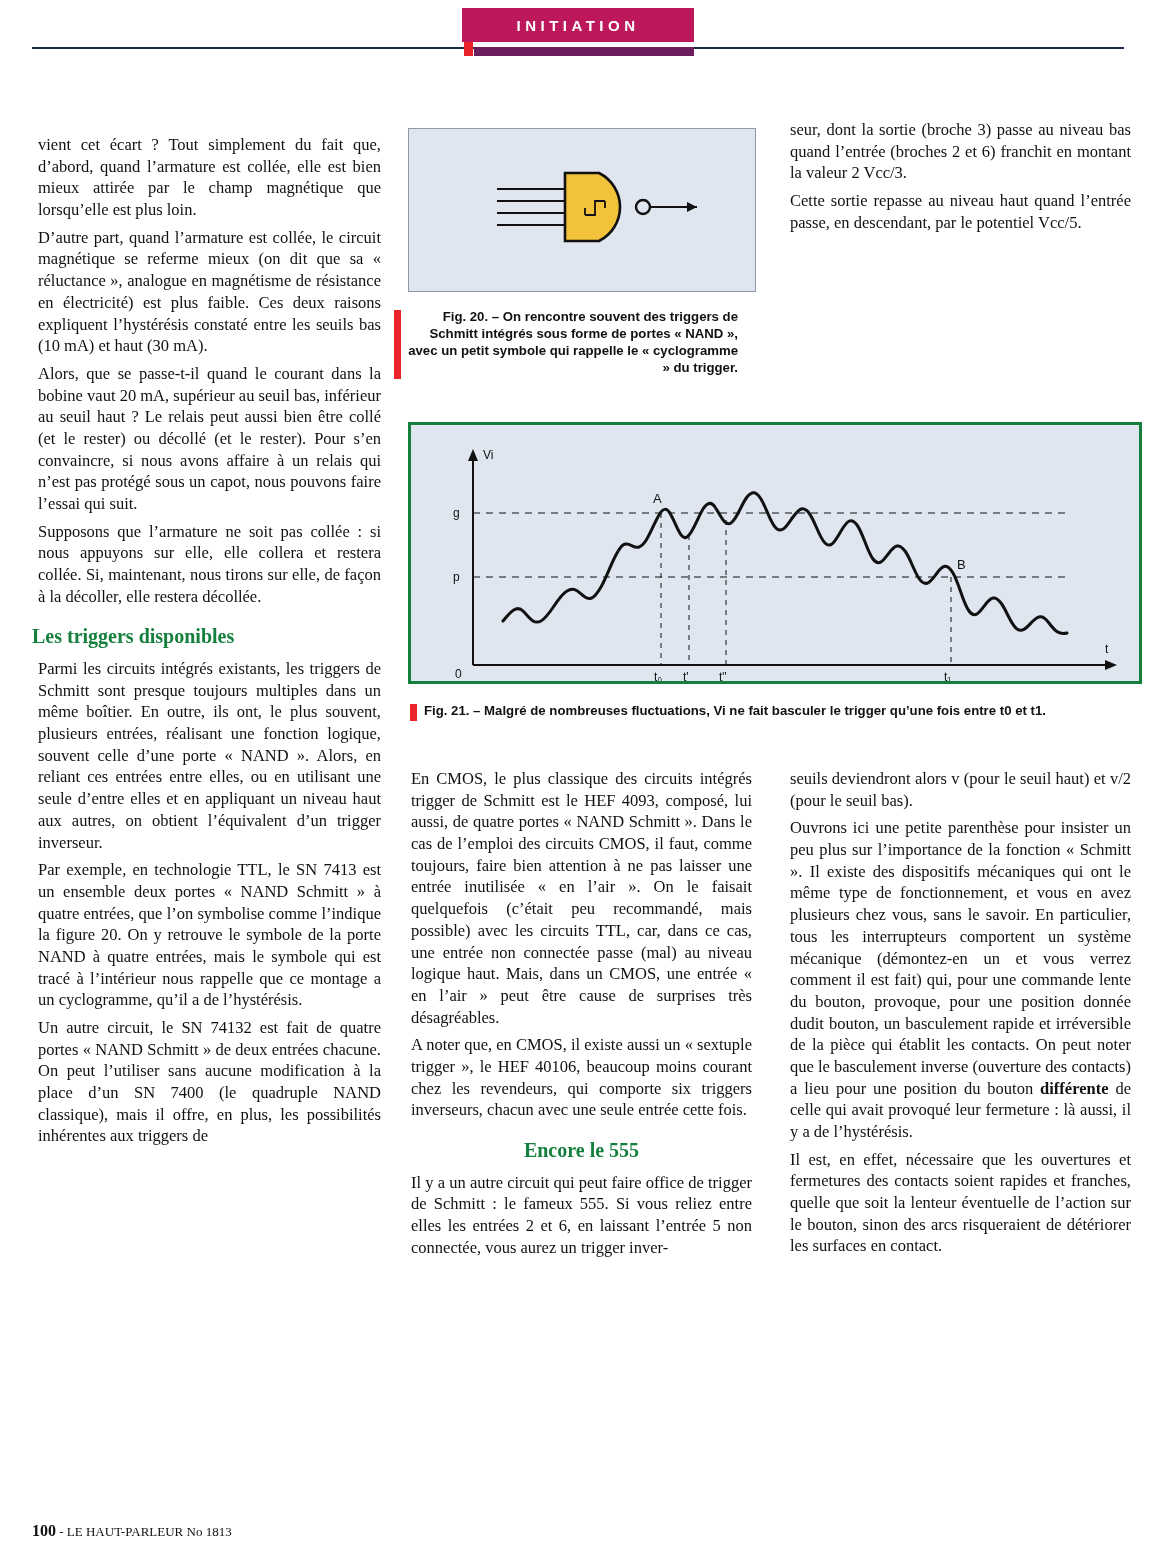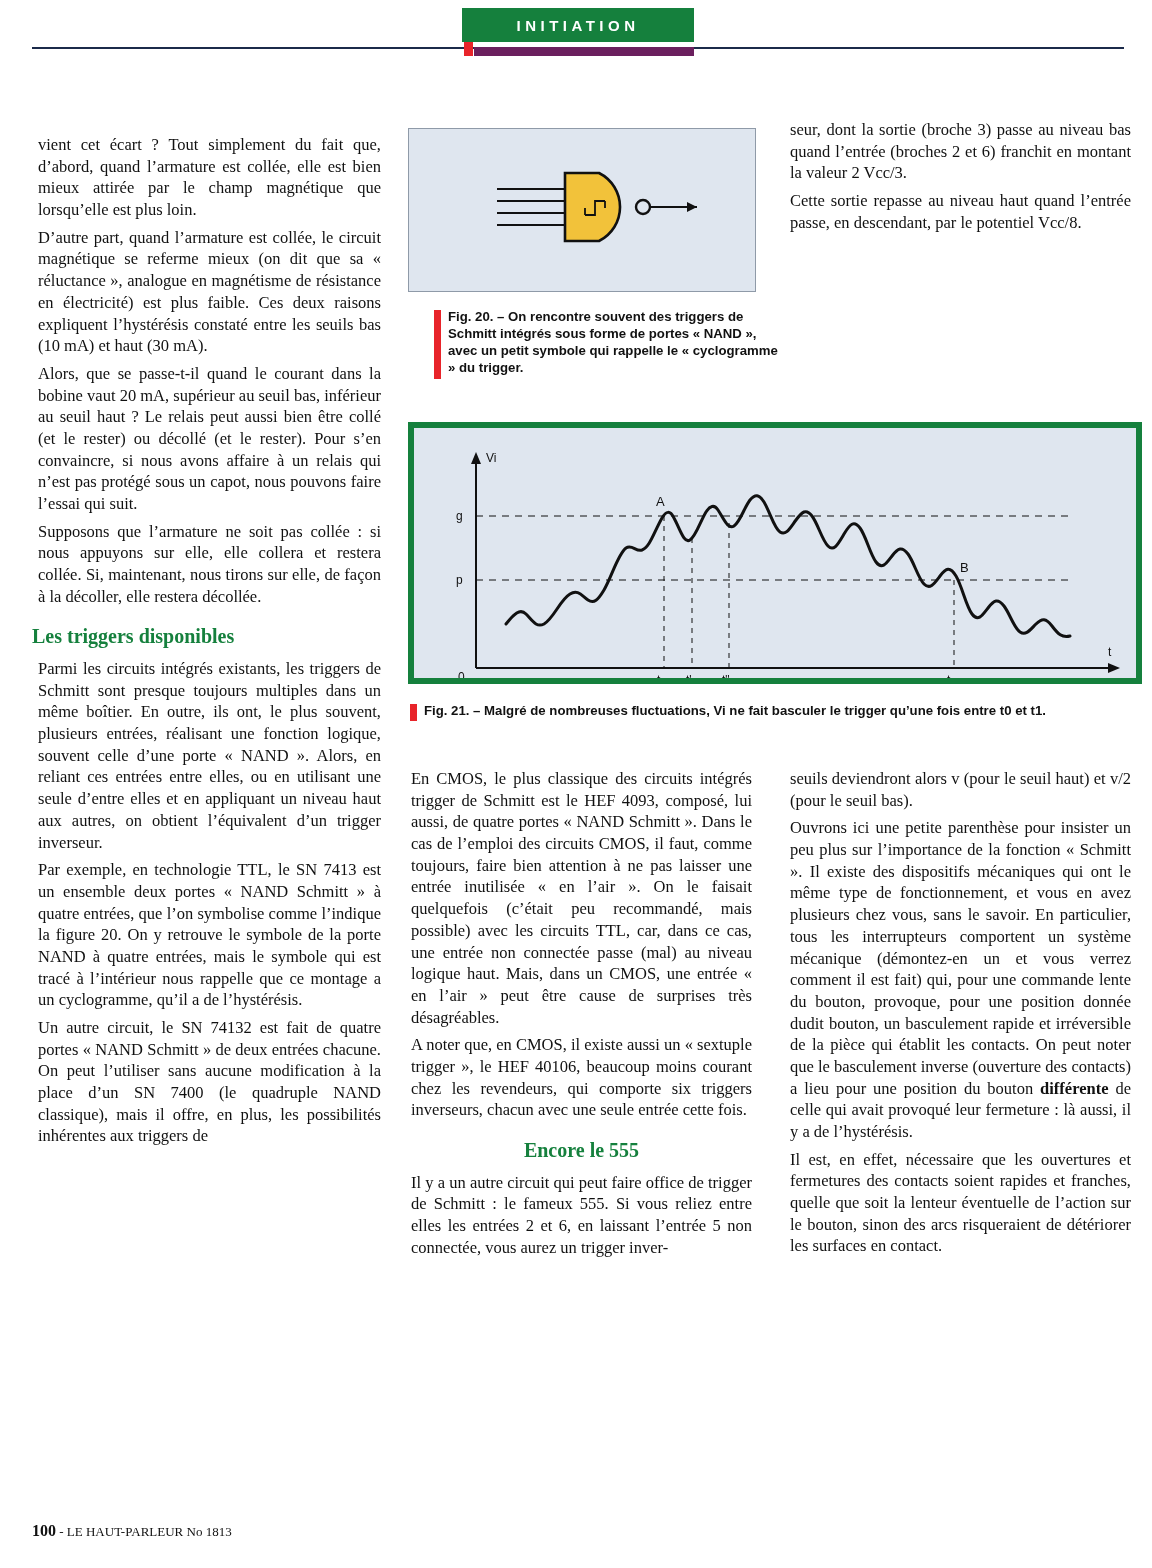--- a/index.html
+++ b/index.html
@@ -18,21 +18,21 @@
     position: absolute;
     top: 0; left: 0; right: 0;
     height: 62px;
   }
   .header-banner {
     position: absolute;
     left: 462px;
     top: 8px;
     width: 232px;
     height: 34px;
-    background: #15803d;
+    background: #be185d;
     display: flex;
     align-items: center;
     justify-content: center;
   }
   .header-banner span {
     color: #ffffff;
     font-family: "Liberation Sans", sans-serif;
     font-weight: bold;
     font-size: 15px;
     letter-spacing: 4.5px;
@@ -110,32 +110,32 @@
     color: #111;
   }
   .fig-caption .bar {
     position: absolute;
     left: -14px;
     top: 2px;
     width: 7px;
     height: 100%;
     background: #e8242a;
   }
-  .cap20 { left: 448px; top: 308px; width: 330px; }
+  .cap20 { left: 408px; top: 308px; width: 330px; text-align: right; }
   .cap21 { left: 424px; top: 702px; width: 718px; }
 
   
   .fig21-box {
     position: absolute;
     left: 408px;
     top: 422px;
     width: 734px;
     height: 262px;
     background: #dfe6ef;
-    border: 6px solid #15803d;
+    border: 3px solid #15803d;
     overflow: hidden;
   }
   .fig21-box svg { position: absolute; left: 0; top: 0; }
 
   
   .footer {
     position: absolute;
     left: 32px;
     bottom: 28px;
     font-family: Liberation Serif, serif;
@@ -193,21 +193,21 @@
     </g>
   </svg>
 </div>
 <div class="fig-caption cap20">
   <span class="bar"></span>
   <span>Fig. 20. – On rencontre souvent des triggers de Schmitt intégrés sous forme de portes « NAND », avec un petit symbole qui rappelle le « cyclogramme » du trigger.</span>
 </div>
 
 <div class="col col3">
   <p>seur, dont la sortie (broche 3) passe au niveau bas quand l’entrée (broches 2 et 6) franchit en montant la valeur 2 Vcc/3.</p>
-  <p>Cette sortie repasse au niveau haut quand l’entrée passe, en descendant, par le potentiel Vcc/8.</p>
+  <p>Cette sortie repasse au niveau haut quand l’entrée passe, en descendant, par le potentiel Vcc/5.</p>
 </div>
 
 <div class="fig21-box">
   <svg width="734" height="262" viewBox="0 0 734 262">
 
     <line x1="62" y1="240" x2="62" y2="30" stroke="#111" stroke-width="2"></line>
     <polygon points="62,24 57,36 67,36" fill="#111"></polygon>
     <text x="72" y="34" font-family="Liberation Sans, sans-serif" font-size="12" fill="#111">Vi</text>
 
     <line x1="62" y1="240" x2="700" y2="240" stroke="#111" stroke-width="2"></line>

